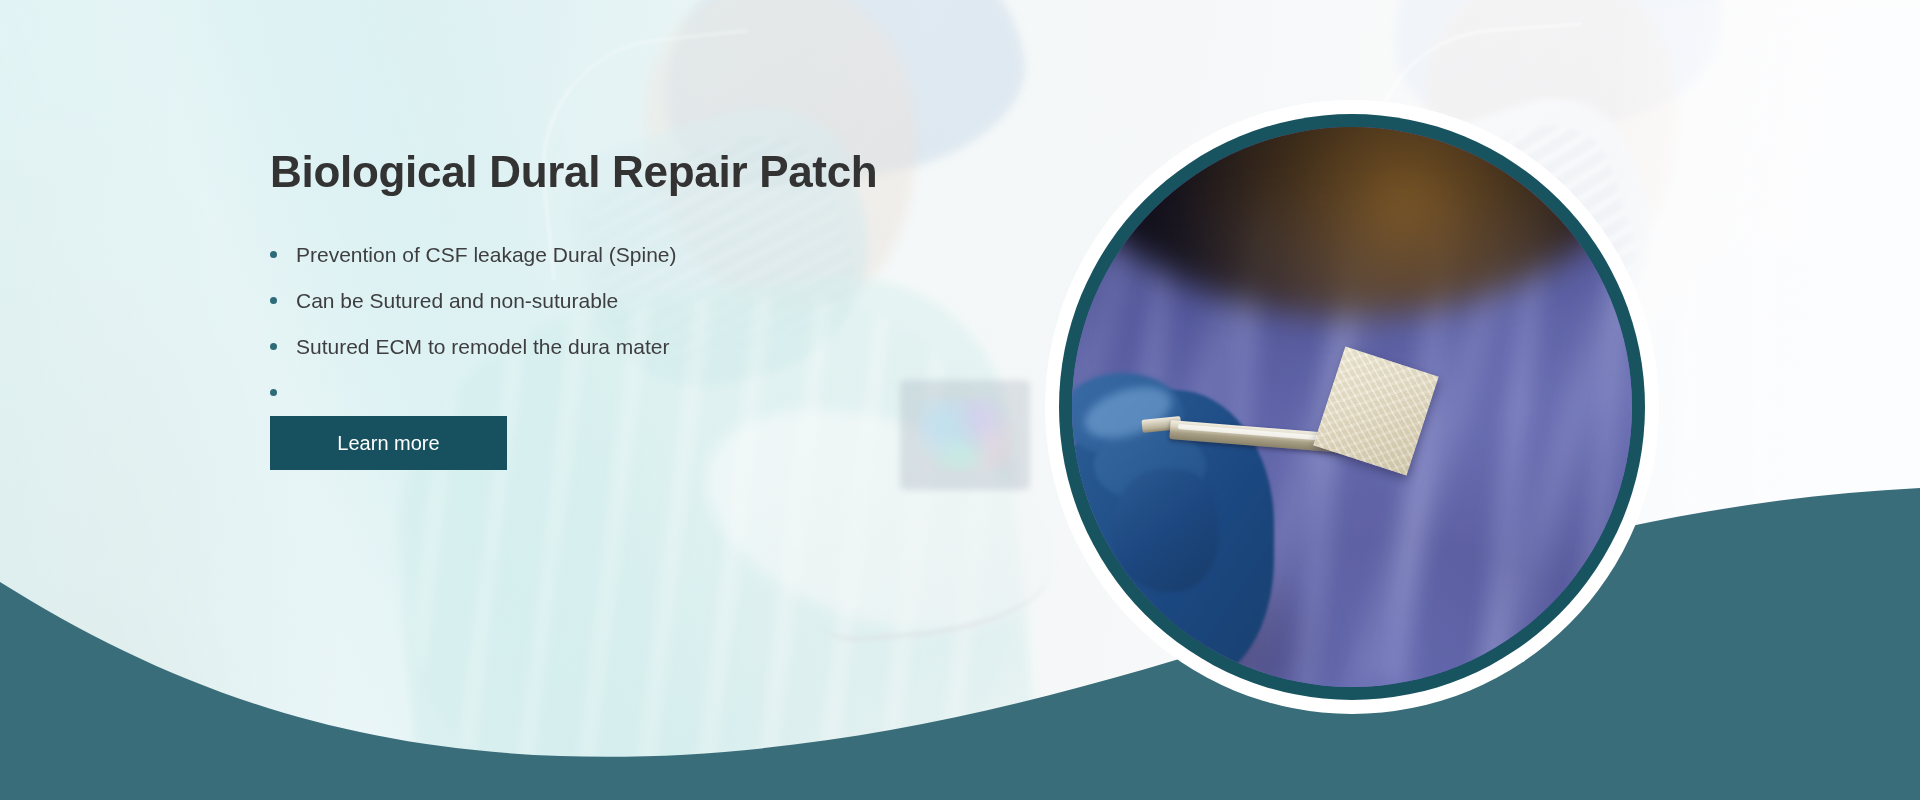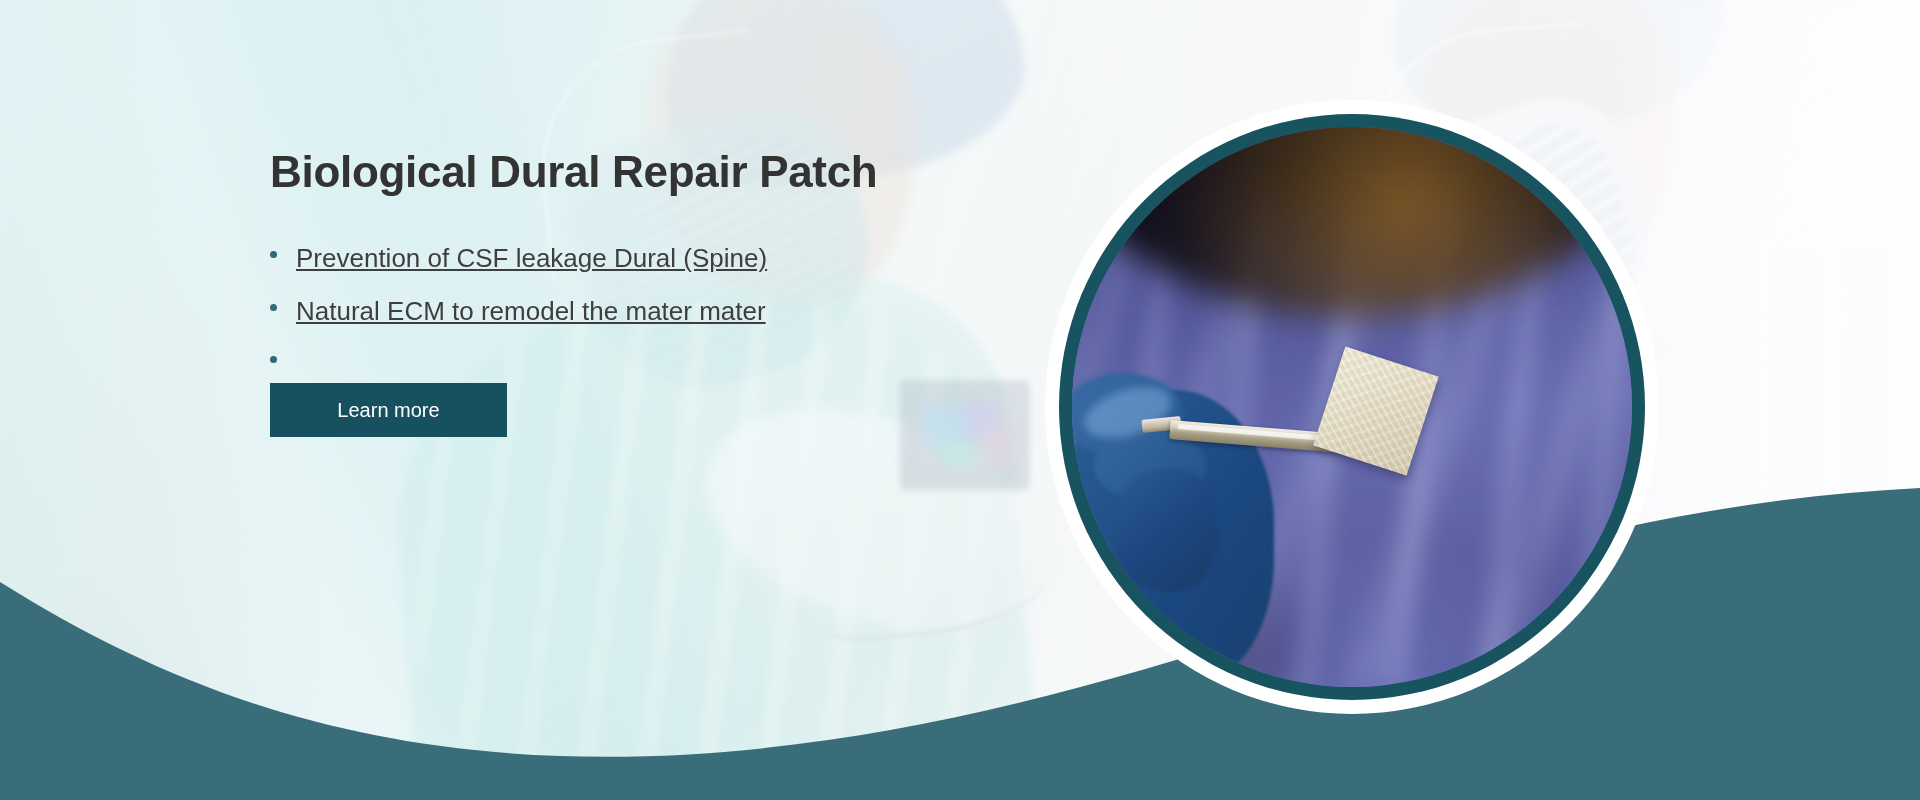--- a/index.html
+++ b/index.html
@@ -235,26 +235,25 @@
     color:#333333;
     letter-spacing:-0.3px;
     line-height:1.1;
     white-space:nowrap;
   }
 
   .bullets { list-style:none; margin-top:46px; }
   .bullet {
     position:relative;
     padding-left:26px;
-    font-size:26px;
+    font-size:21px;
     color:#3e3e40;
     line-height:1.28;
     margin-bottom:19px;
     white-space:nowrap;
-    text-decoration:underline;
   }
   .bullet .dot {
     position:absolute;
     left:0; top:9px;
     width:7px; height:7px;
     border-radius:50%;
     background:#2d6b78;
   }
 
   .cta {
@@ -473,21 +472,25 @@
 
     <h1 class="headline">Biological Dural Repair Patch</h1>
 
     <ul class="bullets">
       <li class="bullet">
         <span class="dot"></span>
         <span>Prevention of CSF leakage Dural (Spine)</span>
       </li>
       <li class="bullet">
         <span class="dot"></span>
-        <span>Natural ECM to remodel the mater mater</span>
+        <span>Can be Sutured and non-suturable</span>
+      </li>
+      <li class="bullet">
+        <span class="dot"></span>
+        <span>Sutured ECM to remodel the dura mater</span>
       </li>
       <li class="bullet">
         <span class="dot"></span>
       </li>
     </ul>
 
     <button class="cta">Learn more</button>
   </div>
 
   <div class="circle-wrap">

